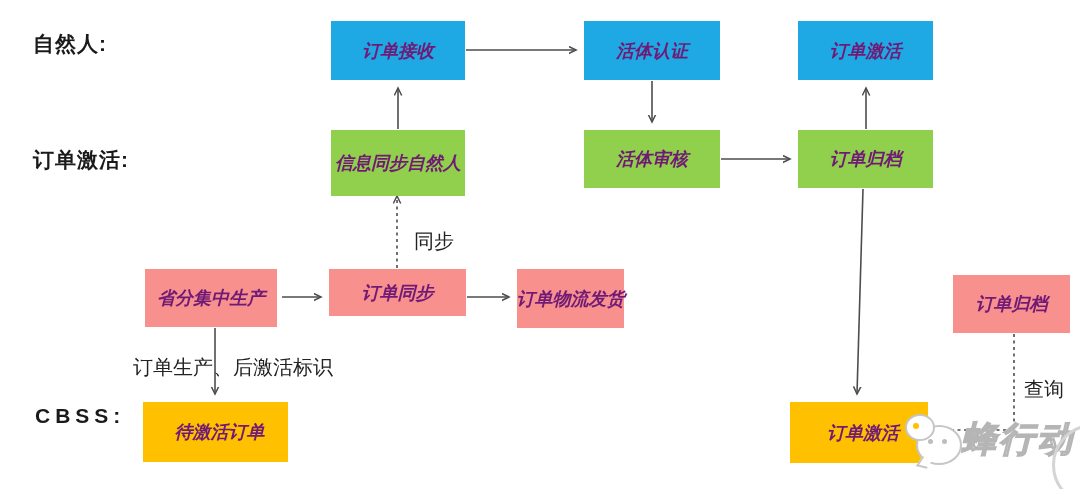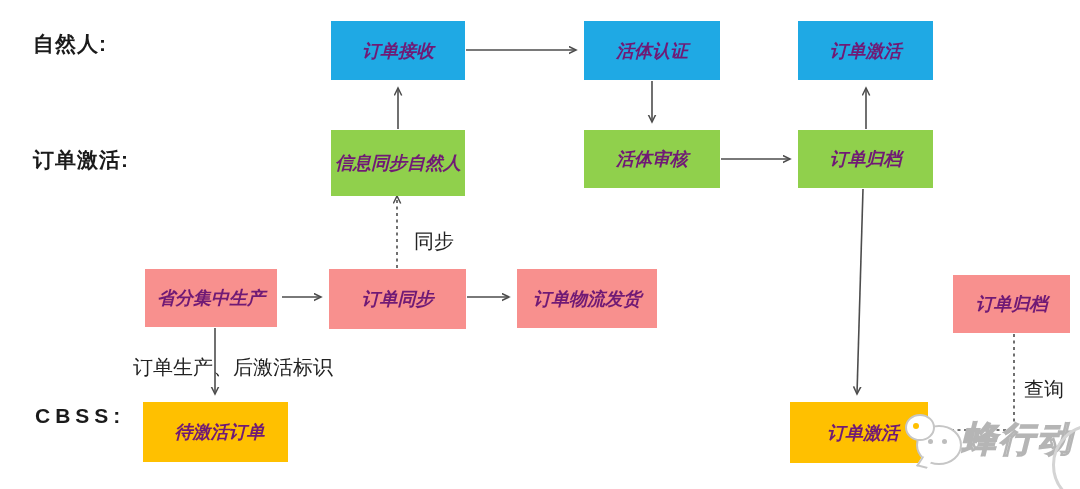--- a/index.html
+++ b/index.html
@@ -17,22 +17,22 @@
   .green{background:var(--c-node_green,#90d04c);}
   .pink{background:var(--c-node_pink,#f8908e);}
   .gold{background:var(--c-node_gold,#ffc000);padding-left:8px;}
   .n0{left:331px;top:21px;width:134px;height:59px;}
   .n1{left:584px;top:21px;width:136px;height:59px;}
   .n2{left:798px;top:21px;width:135px;height:59px;}
   .n3{left:331px;top:130px;width:134px;height:66px;}
   .n4{left:584px;top:130px;width:136px;height:58px;}
   .n5{left:798px;top:130px;width:135px;height:58px;}
   .n6{left:145px;top:269px;width:132px;height:58px;}
-  .n7{left:329px;top:269px;width:137px;height:60px;}
-  .n8{left:517px;top:269px;width:140px;height:59px;}
+  .n7{left:329px;top:269px;width:137px;height:47px;}
+  .n8{left:517px;top:269px;width:107px;height:59px;}
   .n9{left:953px;top:275px;width:117px;height:58px;}
   .n10{left:143px;top:402px;width:137px;height:60px;}
   .n11{left:790px;top:402px;width:130px;height:61px;}
   
   .lane-label{position:absolute;z-index:2;font-size:21px;font-weight:600;color:#1a1a1a;
               letter-spacing:1px;white-space:nowrap;margin-left:23px;}
   .l0{left:10px;top:30px;}
   .l1{left:10px;top:146px;}
   .l2{left:10px;top:289px;}
   .l3{left:12px;top:404px;letter-spacing:5px;}

